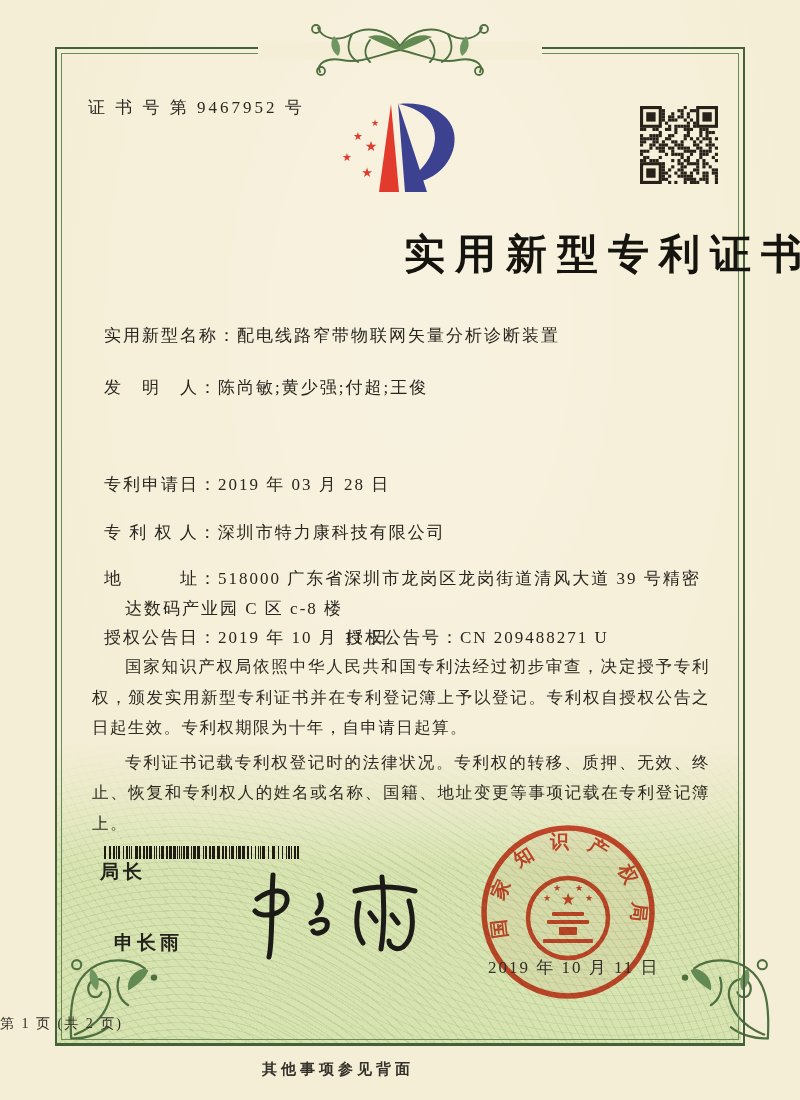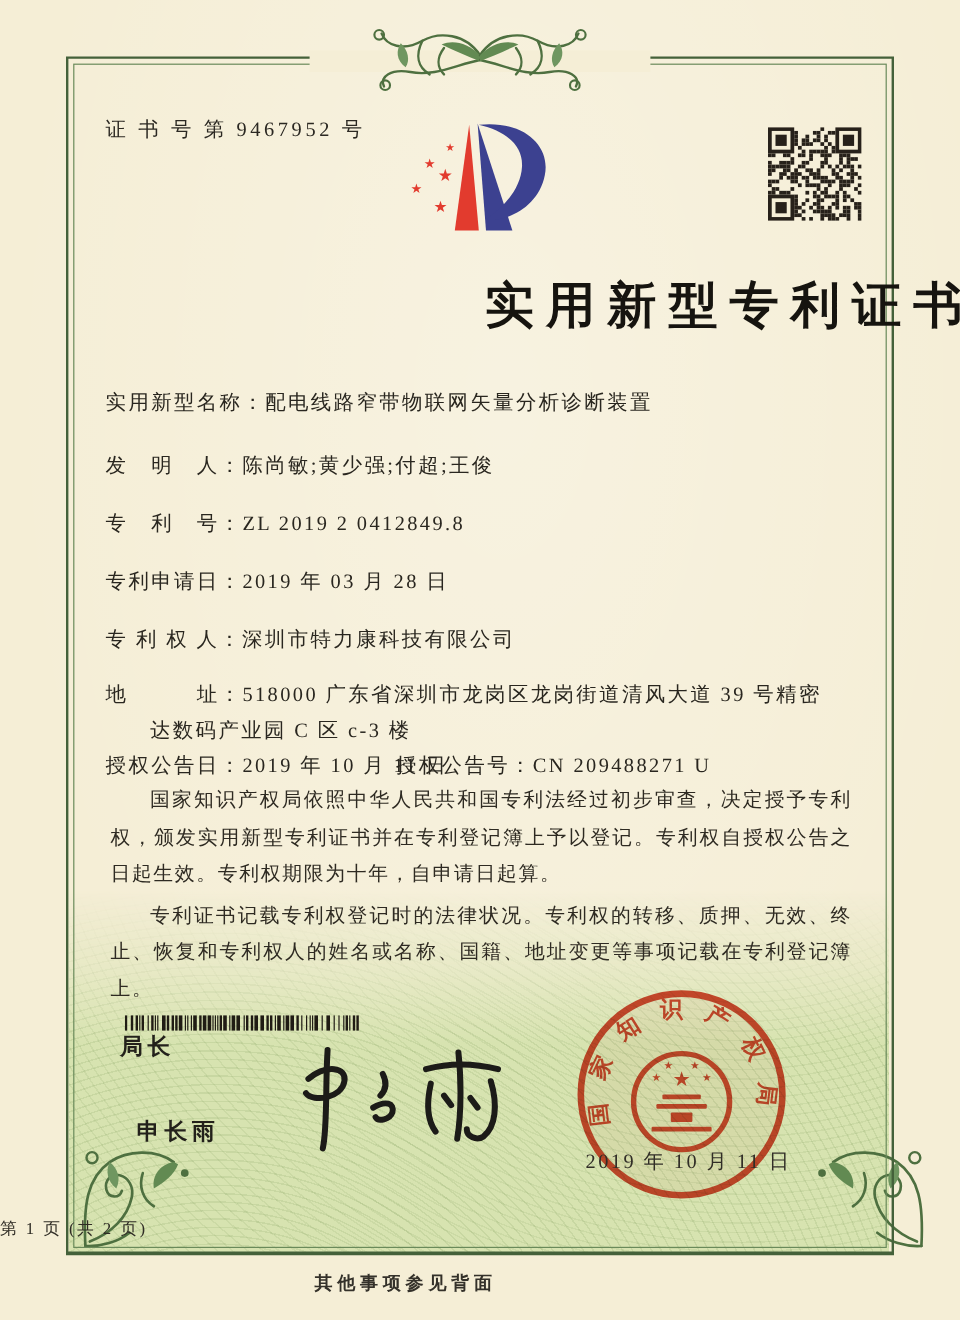--- a/index.html
+++ b/index.html
@@ -30,21 +30,21 @@
   .corner-l{left:60px; top:950px;}
   .corner-r{right:60px; top:950px; transform:scaleX(-1);}
   .certno{position:absolute; left:88px; top:96px; font-size:17px; letter-spacing:3px; color:#2b2822;}
   .logo{position:absolute; left:333px; top:96px; width:145px; height:105px;}
   .qr{position:absolute; left:640px; top:106px; width:78px; height:78px;}
   .title{
     position:absolute; left:0; top:215px; width:800px; margin:12px;
     text-align:right; font-size:41px; font-weight:bold; letter-spacing:10px; color:#16140f;
   }
   .row{position:absolute; left:88px; font-size:17px; letter-spacing:2px; white-space:nowrap; color:#29261f;}
-  .row .lbl{color:#29261f;}
+  .row .lbl{color:#29261f;margin-left:16px;}
   .addr2{left:125px;}
   .grant2{position:absolute; left:242px; top:0;}
   .paras{position:absolute; left:88px; top:648px; width:626px; font-size:16.5px; line-height:30.5px;
     letter-spacing:1.4px; text-align:justify; color:#2e2a22;}
   .paras p{margin:4px; text-indent:2em;}
   .barcode{position:absolute; left:104px; top:846px; width:198px; height:13px;}
   .signer-title{position:absolute; left:100px; top:859px; font-size:19px; letter-spacing:4px; color:#23211b; font-weight:bold;}
   .signer-name{position:absolute; left:100px; top:930px; font-size:19px; letter-spacing:4px; color:#23211b; font-weight:bold;margin-left:14px;}
   .signature{position:absolute; left:222px; top:865px; width:210px; height:100px;}
   .seal{position:absolute; left:473px; top:817px; width:190px; height:190px; mix-blend-mode:multiply; opacity:.95;}
@@ -358,34 +358,31 @@
     </svg>
 
   <h1 class="title">实用新型专利证书</h1>
 
   <div class="row" style="top:324px">
     <span class="lbl">实用新型名称：</span><span class="val">配电线路窄带物联网矢量分析诊断装置</span>
   </div>
   <div class="row" style="top:376px">
     <span class="lbl">发　明　人：</span><span class="val">陈尚敏;黄少强;付超;王俊</span>
   </div>
-  <div class="row" style="top:425px">
-    <span class="lbl">专　利　号：</span><span class="val">ZL 2019 2 0412849.8</span>
-  </div>
   <div class="row" style="top:473px">
     <span class="lbl">专利申请日：</span><span class="val">2019 年 03 月 28 日</span>
   </div>
   <div class="row" style="top:521px">
     <span class="lbl">专 利 权 人：</span><span class="val">深圳市特力康科技有限公司</span>
   </div>
   <div class="row" style="top:567px">
     <span class="lbl">地　　　址：</span><span class="val">518000 广东省深圳市龙岗区龙岗街道清风大道 39 号精密</span>
   </div>
   <div class="row addr2" style="top:597px">
-    <span class="val">达数码产业园 C 区 c-3 楼</span>
+    <span class="val">达数码产业园 C 区 c-8 楼</span>
   </div>
   <div class="row" style="top:626px">
     <span class="lbl">授权公告日：</span><span class="val">2019 年 10 月 11 日</span>
     <span class="grant2">
       <span class="lbl">授权公告号：</span><span class="val">CN 209488271 U</span>
     </span>
   </div>
 
   <div class="paras">
     <p>国家知识产权局依照中华人民共和国专利法经过初步审查，决定授予专利权，颁发实用新型专利证书并在专利登记簿上予以登记。专利权自授权公告之日起生效。专利权期限为十年，自申请日起算。</p>

